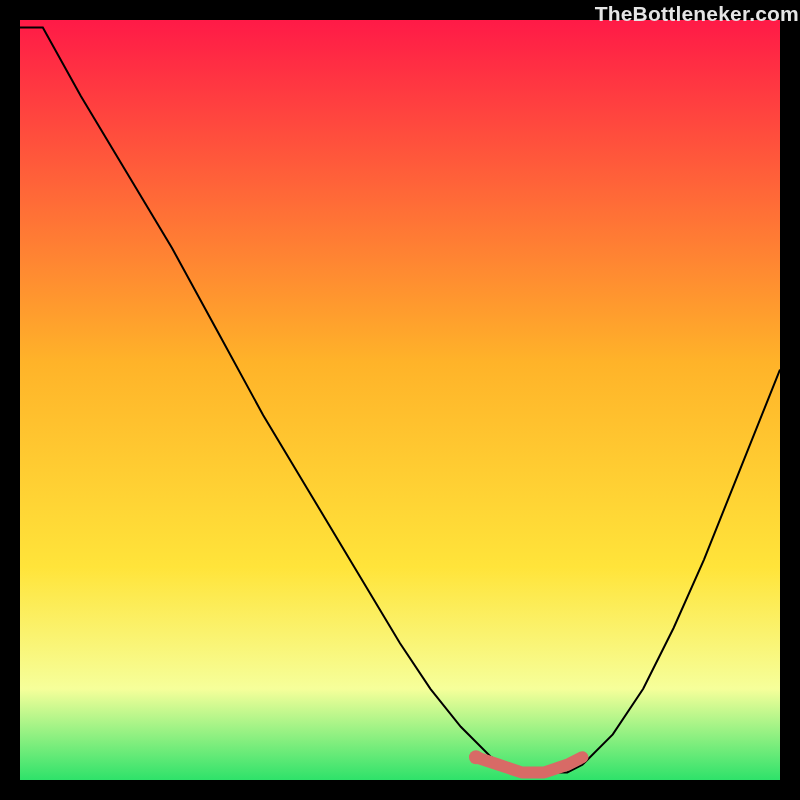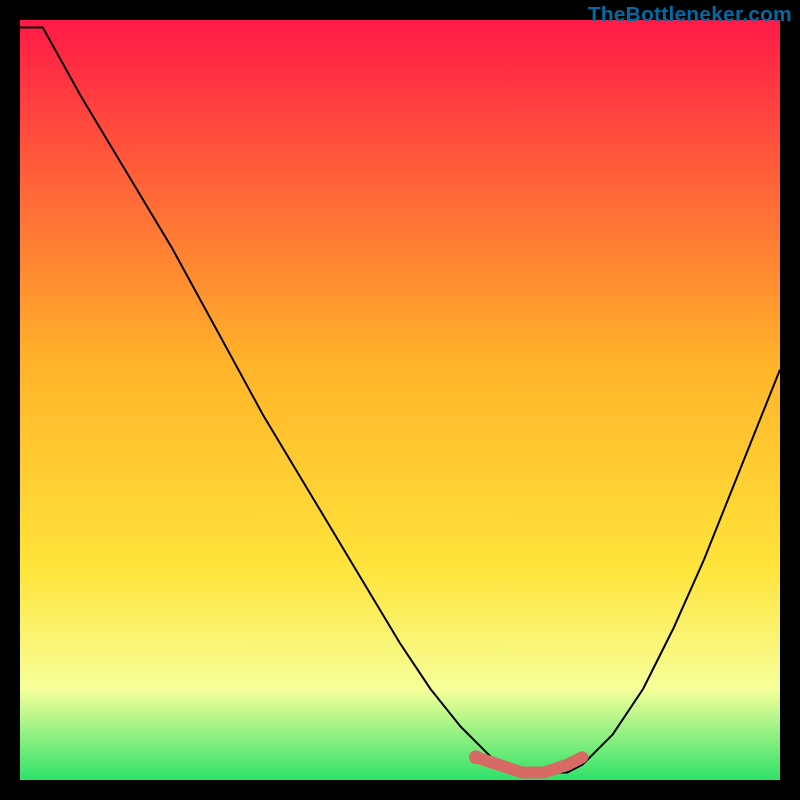--- a/index.html
+++ b/index.html
@@ -12,22 +12,22 @@
   }
   .stage {
     position: relative;
     width: 800px;
     height: 800px;
     background: #000;
   }
   .watermark {
     position: absolute;
     top: 2px;
-    right: 8px;
-    color: #0369a1;
+    right: 1px;
+    color: #e5e5e5;
     font-size: 21px;
     font-weight: bold;
     letter-spacing: 0.2px;
     z-index: 5;
   }
   svg.plot {
     position: absolute;
     left: 20px;
     top: 20px;
     width: 760px;

